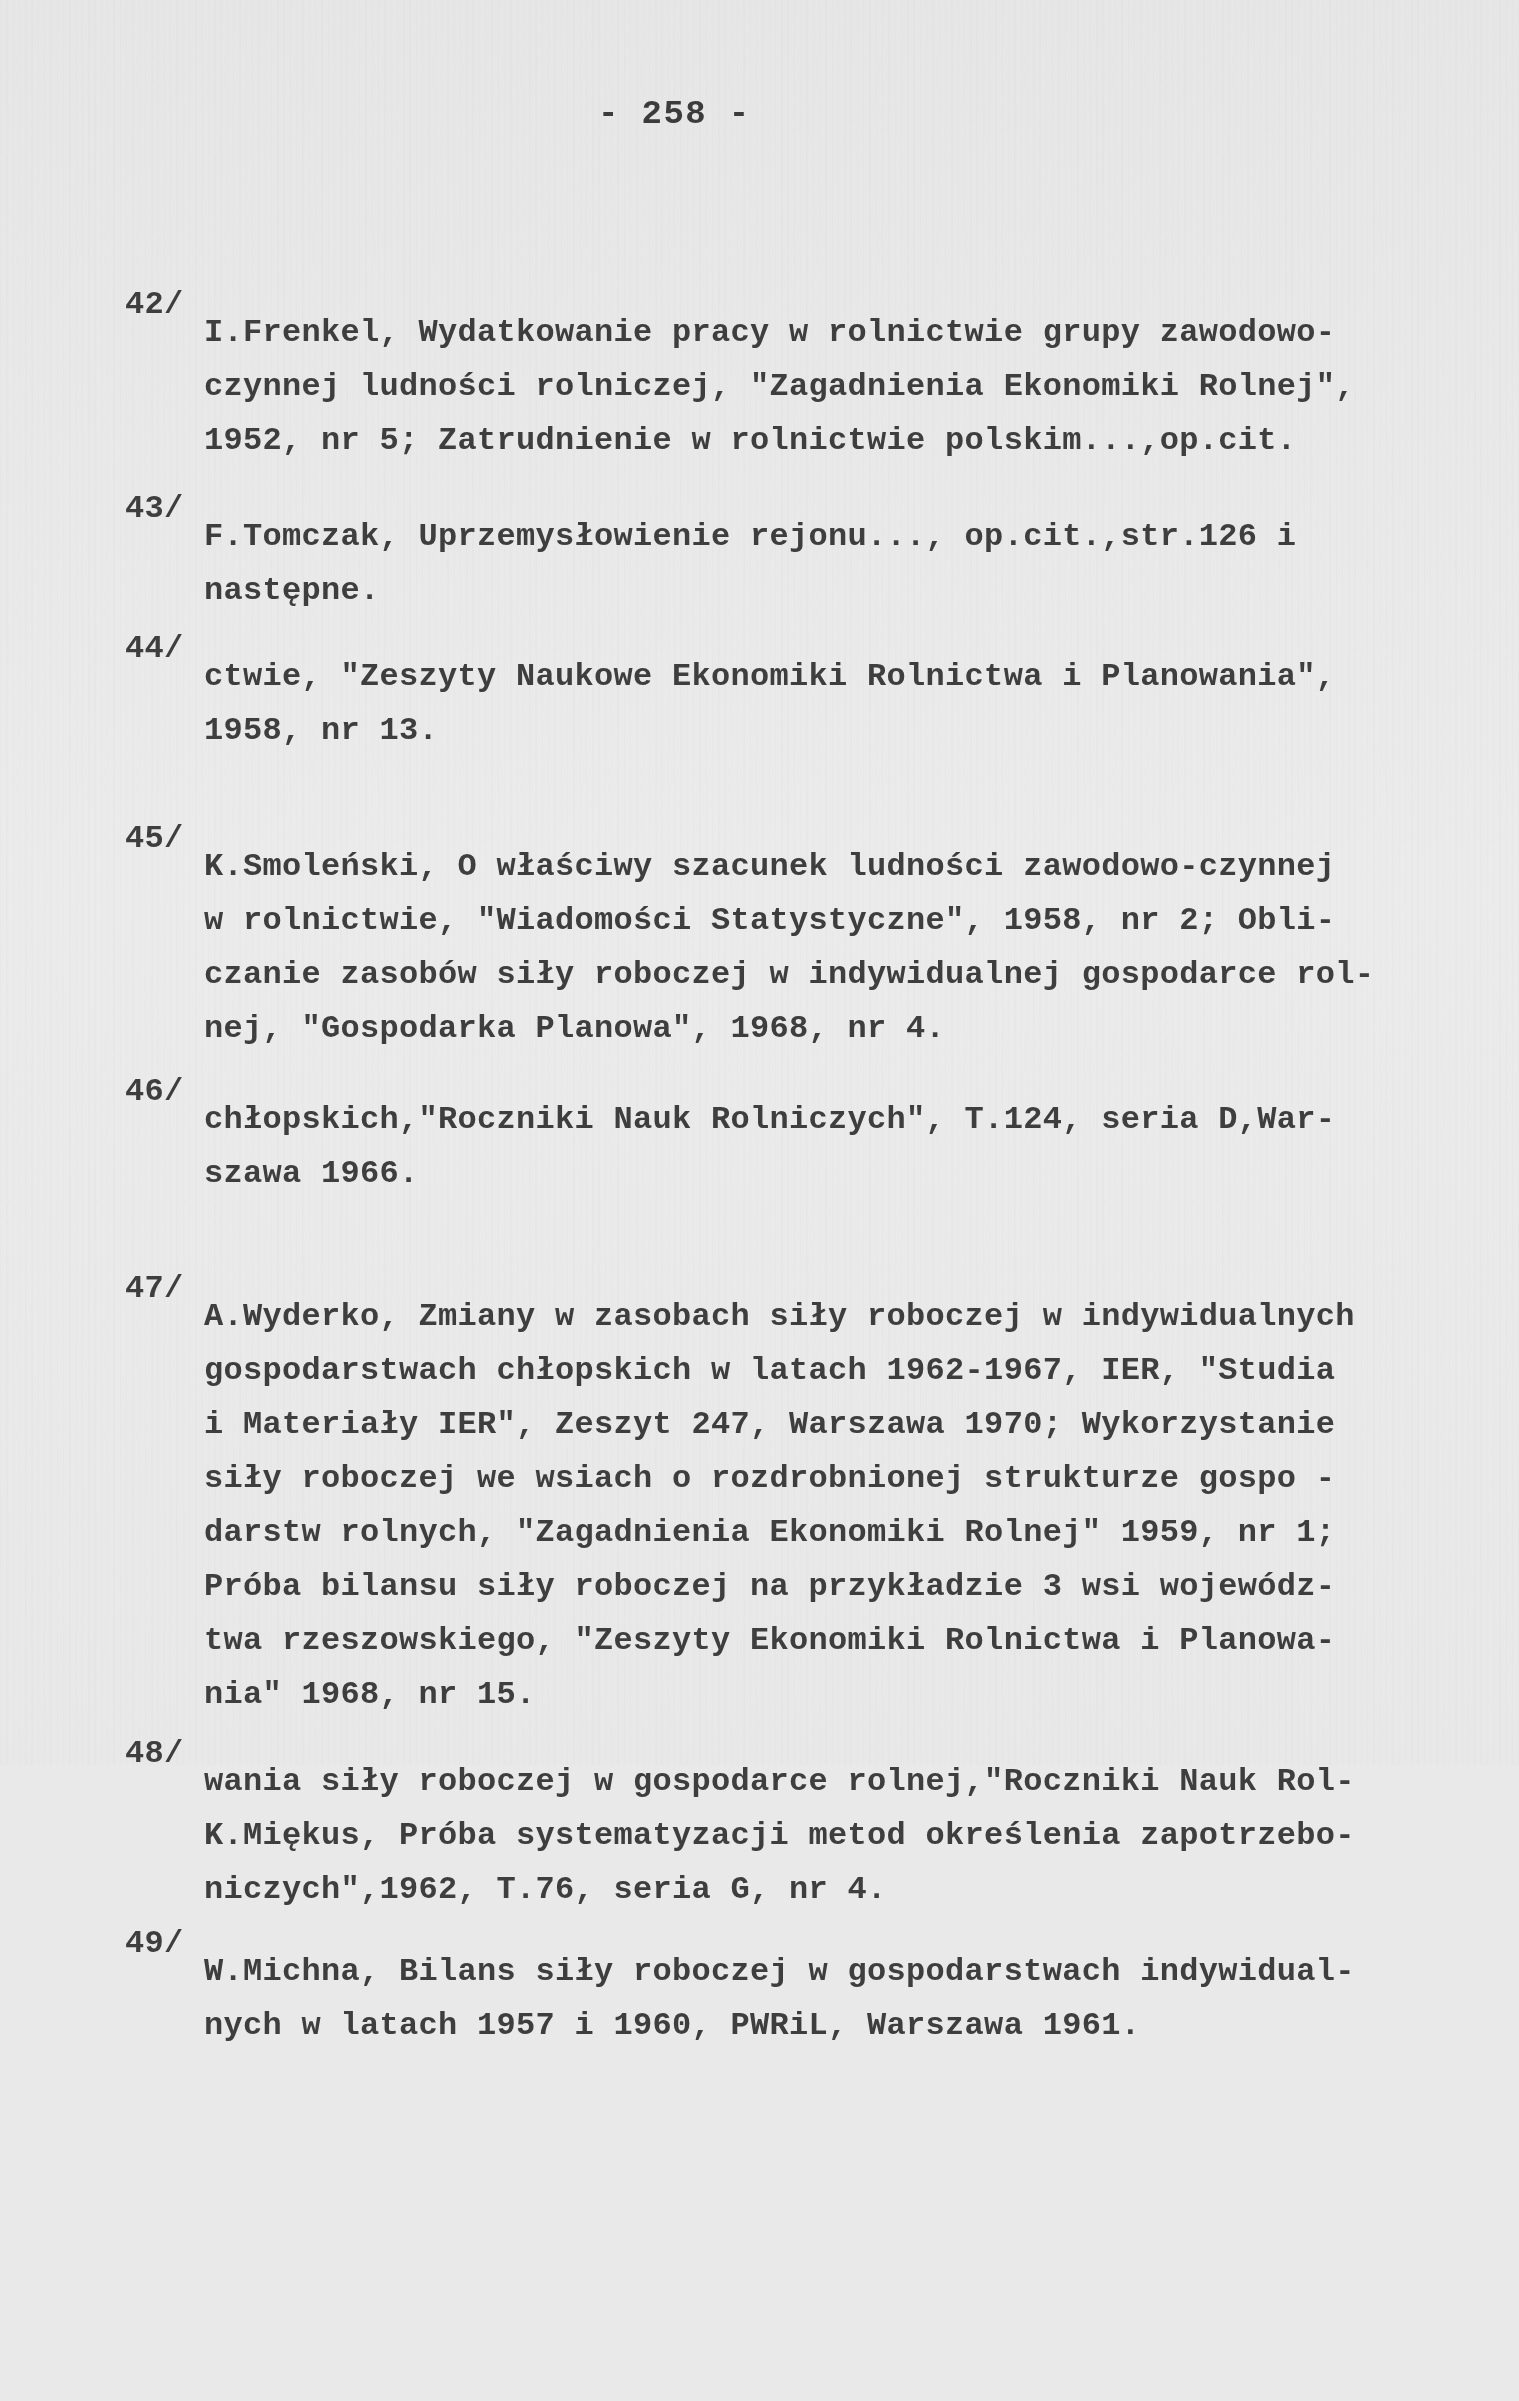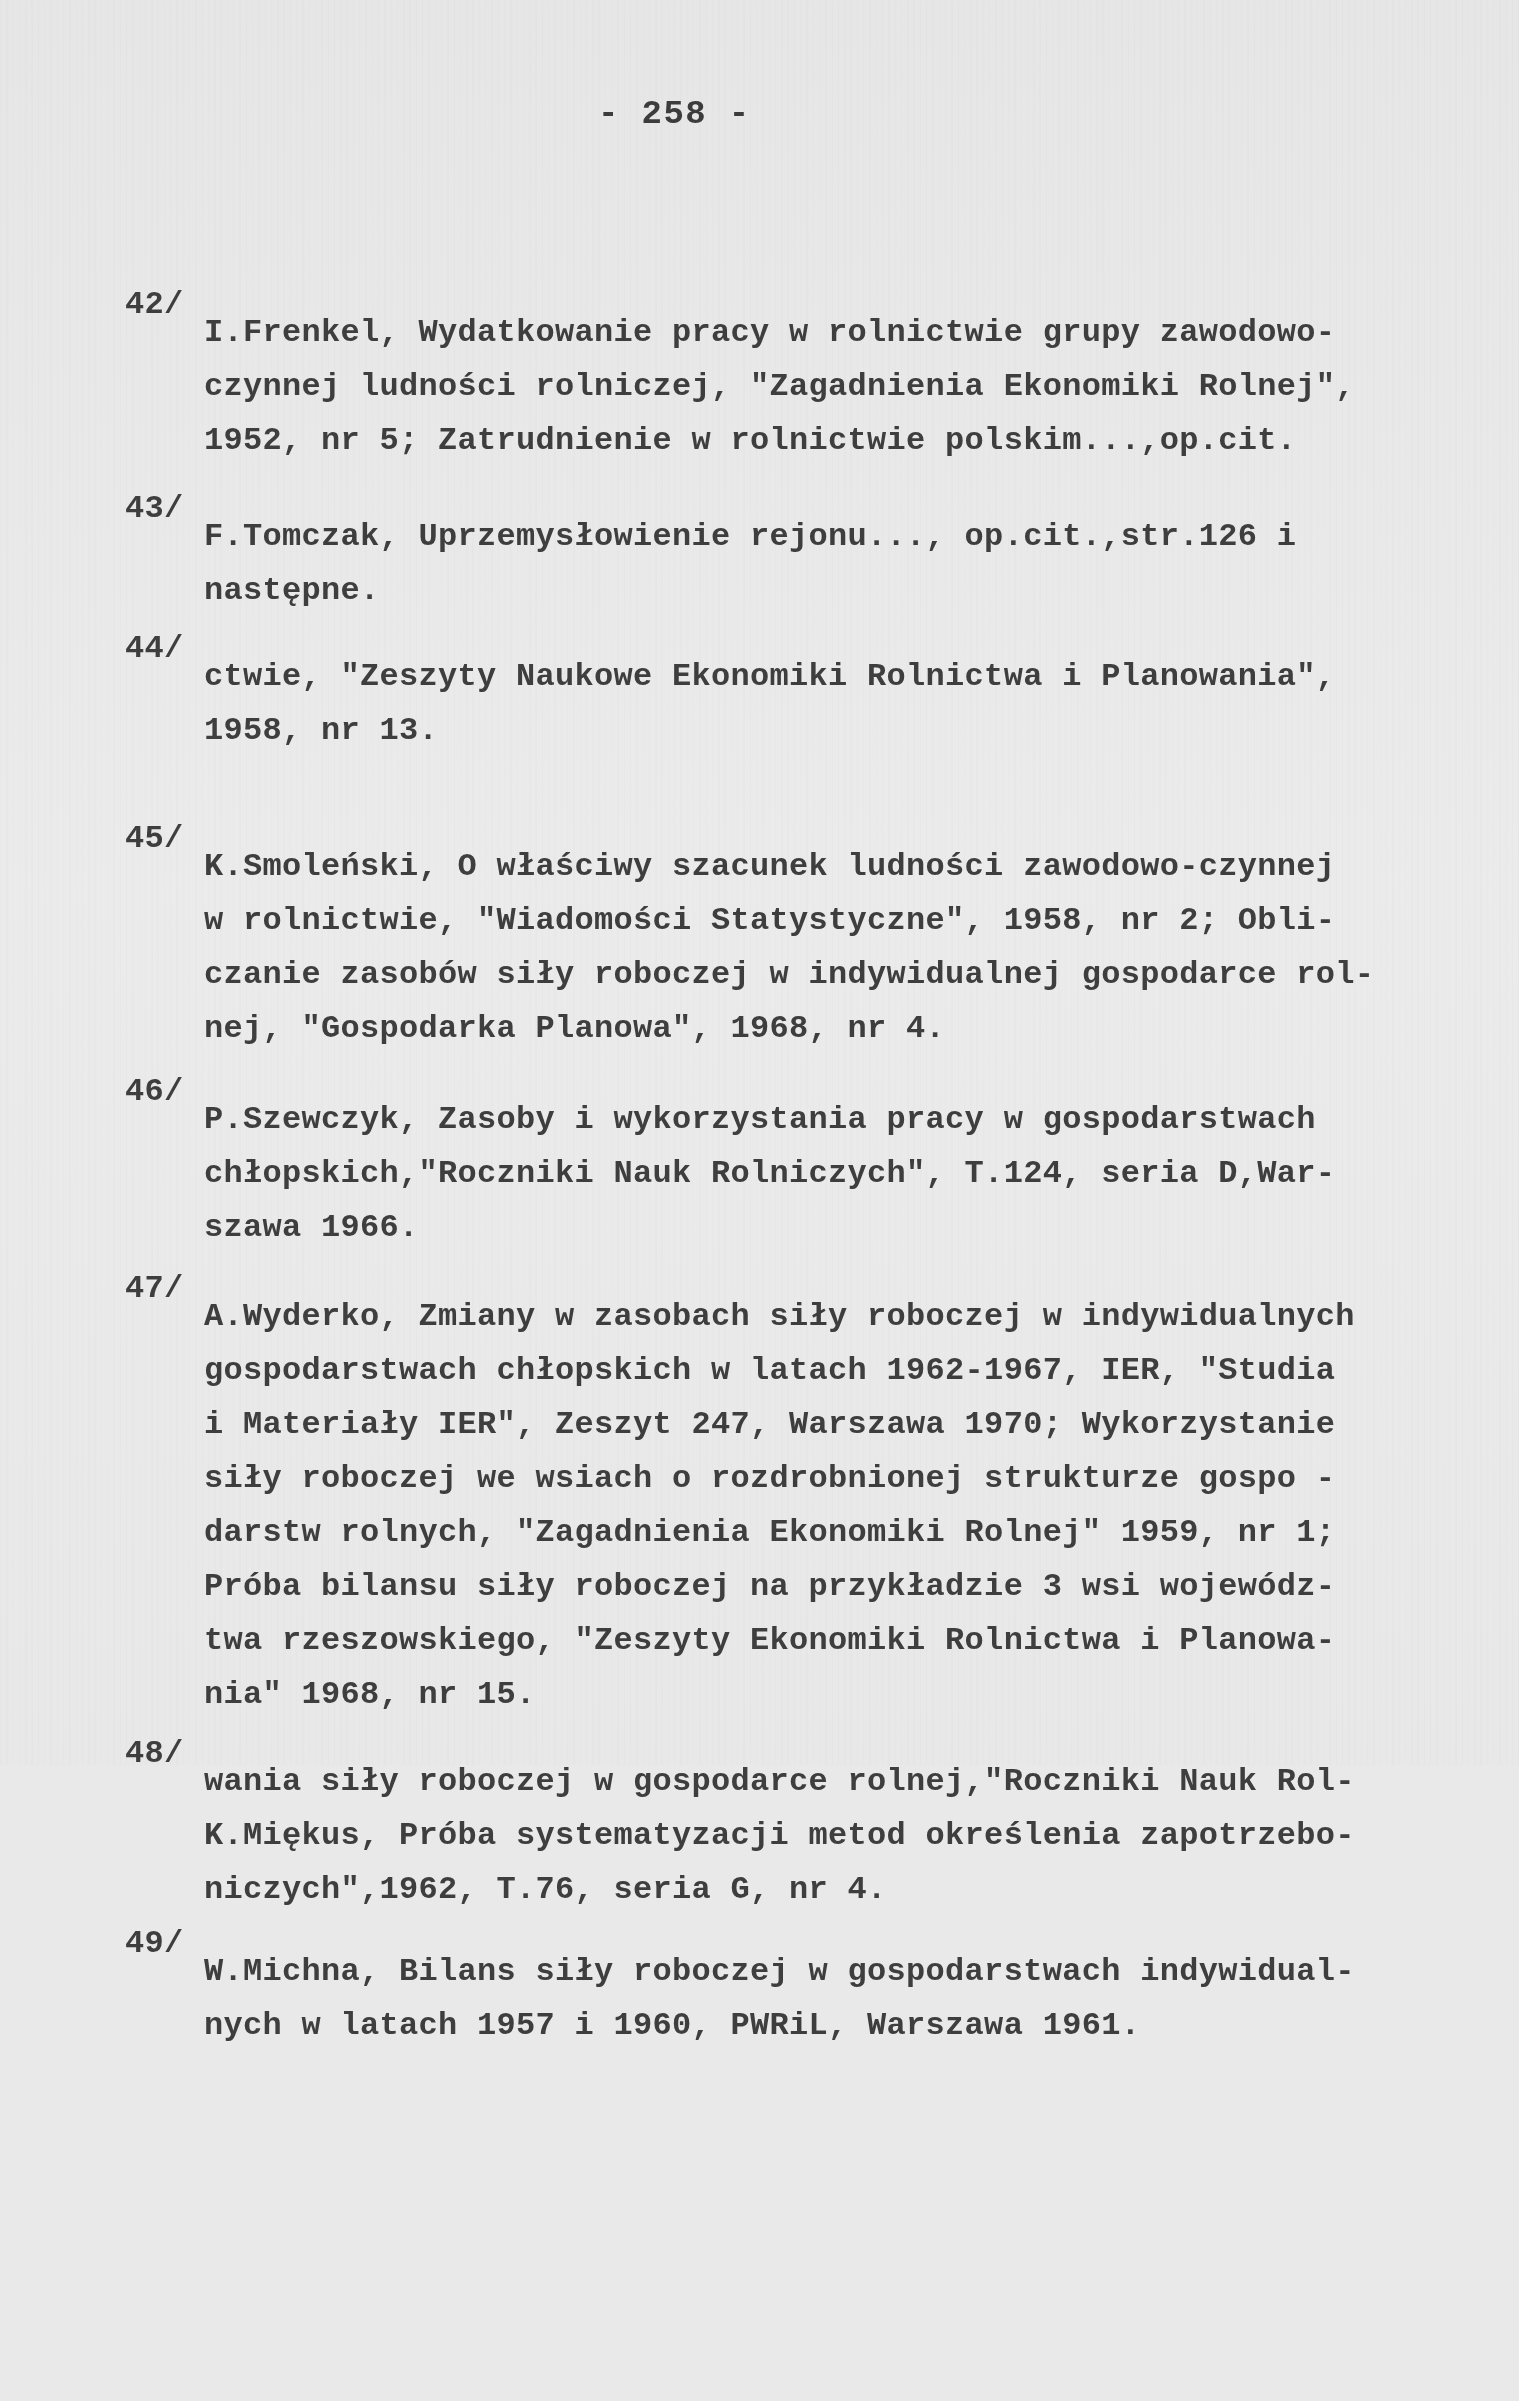--- a/index.html
+++ b/index.html
@@ -118,21 +118,20 @@
         <span class="ref-line">K.Smoleński, O właściwy szacunek ludności zawodowo-czynnej</span>
         <span class="ref-line">w rolnictwie, "Wiadomości Statystyczne", 1958, nr 2; Obli-</span>
         <span class="ref-line">czanie zasobów siły roboczej w indywidualnej gospodarce rol-</span>
         <span class="ref-line">nej, "Gospodarka Planowa", 1968, nr 4.</span>
       </div>
     </div>
 
     <div class="ref" style="top:1049px">
       <span class="ref-num">46/</span>
       <div class="ref-lines">
-        <span class="ref-line">P.Szewczyk, Zasoby i wykorzystania pracy w gospodarstwach</span>
         <span class="ref-line">chłopskich,"Roczniki Nauk Rolniczych", T.124, seria D,War-</span>
         <span class="ref-line">szawa 1966.</span>
       </div>
     </div>
 
     <div class="ref" style="top:1246px">
       <span class="ref-num">47/</span>
       <div class="ref-lines">
         <span class="ref-line">A.Wyderko, Zmiany w zasobach siły roboczej w indywidualnych</span>
         <span class="ref-line">gospodarstwach chłopskich w latach 1962-1967, IER, "Studia</span>

